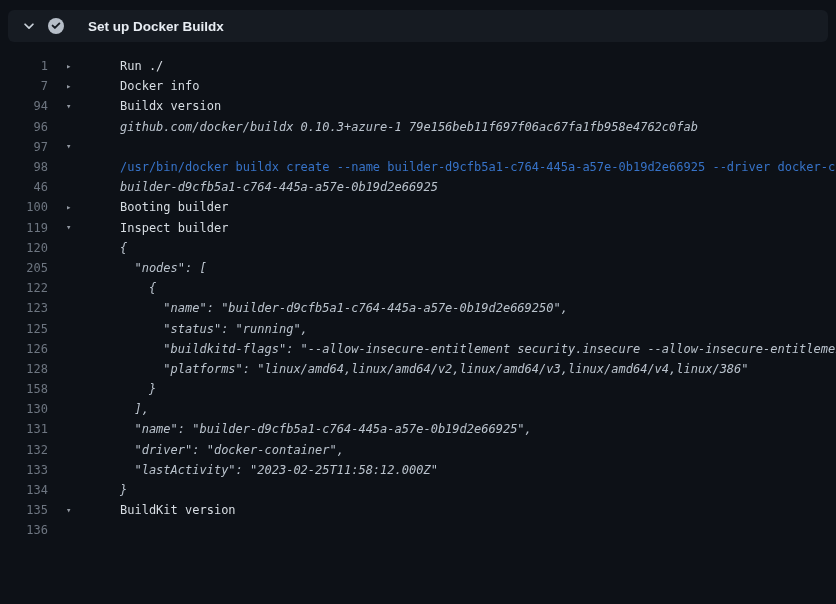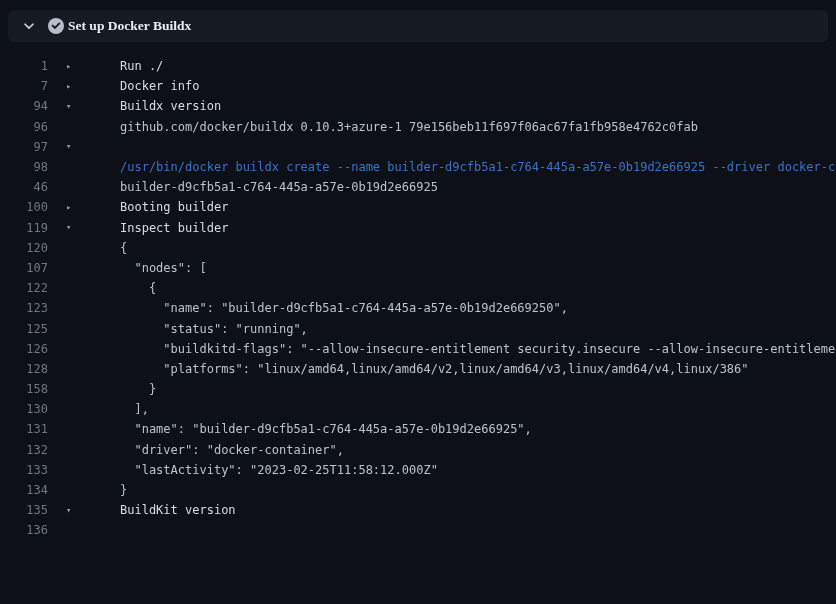--- a/index.html
+++ b/index.html
@@ -28,22 +28,22 @@
     padding:0 10px;
     cursor:pointer;
   }
   .chev-btn{
     width:22px;height:22px;border:none;background:transparent;
     display:flex;align-items:center;justify-content:center;
     color:#c9d1d9;cursor:pointer;flex:0 0 auto;
   }
   .status-icon{margin-left:8px;flex:0 0 auto;display:flex;align-items:center;}
   .step-title{
-    margin-left:4px;
-    font-family:Liberation Serif, serif;
+    margin-left:24px;
+    font-family:Liberation Sans, sans-serif;
     font-size:13.5px;font-weight:600;color:var(--header-title);
     white-space:nowrap;
   }
   .log{
     position:absolute;left:0;top:56px;right:0;bottom:0;
     overflow:hidden;
   }
   .log-line{
     display:flex;align-items:center;
     height:20.2px;
@@ -67,21 +67,21 @@
   }
   .caret{
     flex:0 0 14px;
     font-size:9px;
     color:var(--caret);
     line-height:1;
   }
   .txt{white-space:pre;margin-left:40px;}
   .kind-group .txt{color:var(--title-text);cursor:pointer;}
   .kind-command .txt{color:var(--command-blue);}
-  .kind-output .txt{color:var(--output-text);}
+  .kind-output .txt{color:var(--output-text);font-style:italic;}
 </style>
 </head>
 <body>
 
 <div class="step-header">
   <button class="chev-btn" aria-label="collapse step">
     <svg width="14" height="14" viewBox="0 0 16 16" fill="none">
       <path d="M3.5 6l4.5 4.5L12.5 6" stroke="currentColor" stroke-width="2" stroke-linecap="round" stroke-linejoin="round"></path>
     </svg>
   </button>
@@ -158,21 +158,21 @@
     </span>
   </div>
     <div class="log-line kind-output">
     <span class="line-num">120</span>
     <span class="line-body">
       <span class="caret"></span>
       <span class="txt">{</span>
     </span>
   </div>
     <div class="log-line kind-output">
-    <span class="line-num">107</span>
+    <span class="line-num">205</span>
     <span class="line-body">
       <span class="caret"></span>
       <span class="txt">  "nodes": [</span>
     </span>
   </div>
     <div class="log-line kind-output">
     <span class="line-num">122</span>
     <span class="line-body">
       <span class="caret"></span>
       <span class="txt">    {</span>

